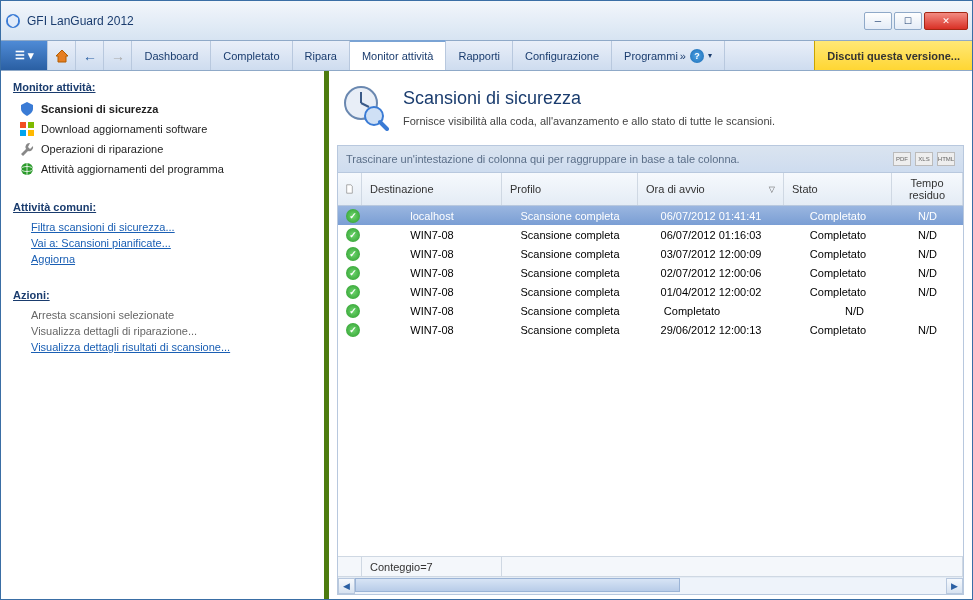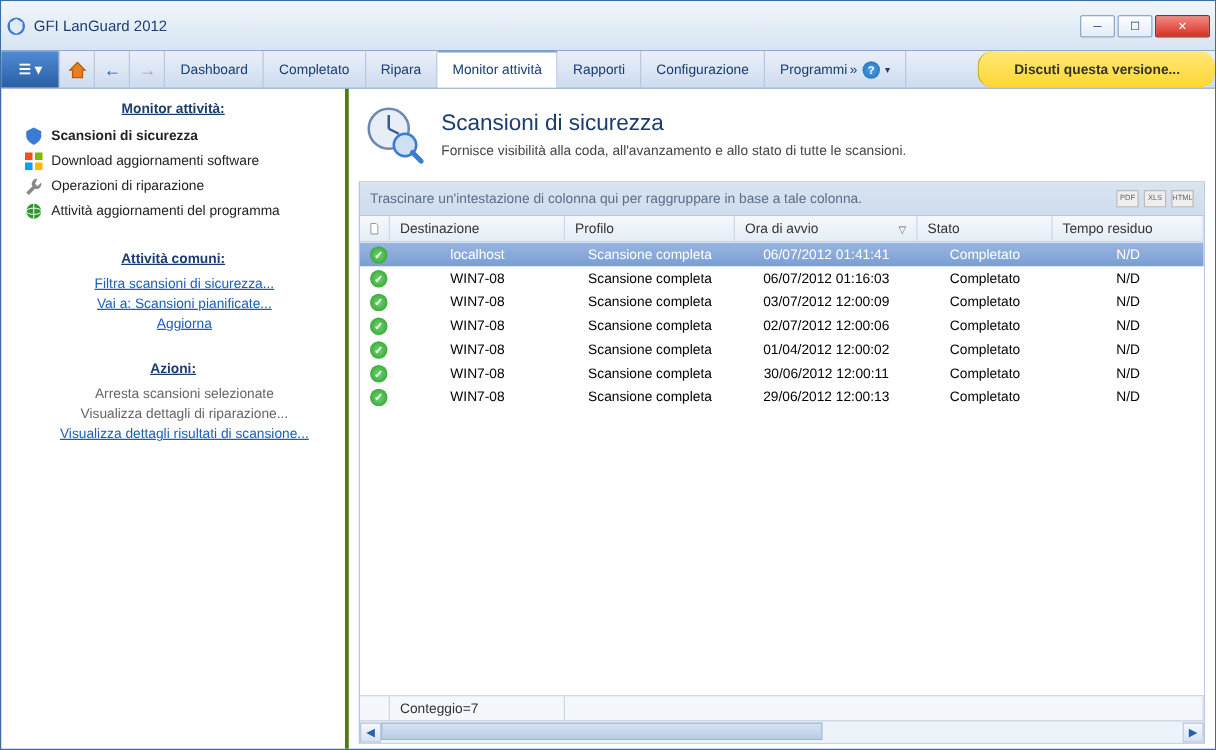--- a/index.html
+++ b/index.html
@@ -13,23 +13,23 @@
 .win-btn.close { background: linear-gradient(#f28b82,#d93025); color: #fff; border-color: #a52714; width: 44px; }
 .toolbar { height: 30px; background: linear-gradient(#e9eff9,#cedcef); display: flex; align-items: stretch; border-bottom: 1px solid #8fa9c8; }
 .tool-btn { display: flex; align-items: center; padding: 0 8px; border-right: 1px solid #b8c8de; cursor: pointer; }
 .tool-btn.primary { background: linear-gradient(#4f8bd6,#2a5fa3); color: #fff; padding: 0 14px; font-weight: bold; font-size: 11px; }
 .nav-btn { width: 28px; display: flex; align-items: center; justify-content: center; border-right: 1px solid #b8c8de; cursor: pointer; color: #2a5fa3; font-size: 14px; }
 .tabs { display: flex; flex: 1; align-items: stretch; }
 .tab { padding: 0 12px; display: flex; align-items: center; color: #1a3c6e; cursor: pointer; border-right: 1px solid #b8c8de; text-align: center; }
 .tab.active { background: #fff; border-top: 2px solid #7aa3d4; margin-top: -1px; }
 .tab.programs { display: flex; align-items: center; gap: 2px; }
 .help-icon { width: 14px; height: 14px; border-radius: 50%; background: radial-gradient(#4fa3e6,#1a6bb3); color: #fff; display: inline-flex; align-items: center; justify-content: center; font-size: 9px; font-weight: bold; margin-left: 2px; }
-.discuss { background: linear-gradient(#ffe876,#ffd633); padding: 0 28px; display: flex; align-items: center; font-weight: bold; color: #333; cursor: pointer; border-left: 1px solid #c9a400; border-radius: 12px; }
+.discuss { background: linear-gradient(#ffe876,#ffd633); padding: 0 12px; display: flex; align-items: center; font-weight: bold; color: #333; cursor: pointer; border-left: 1px solid #c9a400; }
 .body { flex: 1; display: flex; min-height: 0; }
-.sidebar { width: 278px; border-right: 3px solid #4d7c0f; padding: 10px 12px; overflow: auto; text-align: center; }
+.sidebar { width: 328px; border-right: 5px solid #4d7c0f; padding: 10px 12px; overflow: auto; }
 .sidebar h4 { font-size: 11px; color: #1a3c6e; text-decoration: underline; margin-bottom: 6px; font-weight: bold; }
 .side-section { margin-bottom: 22px; }
 .side-item { display: flex; align-items: center; gap: 6px; padding: 2px 0 2px 6px; cursor: pointer; color: #222; }
 .side-item.selected { font-weight: bold; }
 .side-link { color: #1a5fb4; text-decoration: underline; cursor: pointer; padding: 2px 0 2px 18px; display: block; }
 .side-action { color: #666; padding: 2px 0 2px 18px; display: block; cursor: pointer; }
 .side-action.link { color: #1a5fb4; text-decoration: underline; }
 .icon16 { width: 16px; height: 16px; flex-shrink: 0; }
 .main { flex: 1; display: flex; flex-direction: column; min-width: 0; padding: 8px 8px 4px 8px; }
 .header { display: flex; align-items: center; gap: 14px; padding: 4px 4px 14px 4px; }
@@ -235,21 +235,20 @@
               <div class="cell col-dest">WIN7-08</div>
               <div class="cell col-prof">Scansione completa</div>
               <div class="cell col-time">01/04/2012 12:00:02</div>
               <div class="cell col-stat">Completato</div>
               <div class="cell col-rem">N/D</div>
             </div>
             <div class="row">
               <div class="cell col-icon"><span class="status-icon">✓</span></div>
               <div class="cell col-dest">WIN7-08</div>
               <div class="cell col-prof">Scansione completa</div>
-              <div class="cell col-time">30/06/2012 12:00:11</div>
               <div class="cell col-stat">Completato</div>
               <div class="cell col-rem">N/D</div>
             </div>
             <div class="row">
               <div class="cell col-icon"><span class="status-icon">✓</span></div>
               <div class="cell col-dest">WIN7-08</div>
               <div class="cell col-prof">Scansione completa</div>
               <div class="cell col-time">29/06/2012 12:00:13</div>
               <div class="cell col-stat">Completato</div>
               <div class="cell col-rem">N/D</div>

